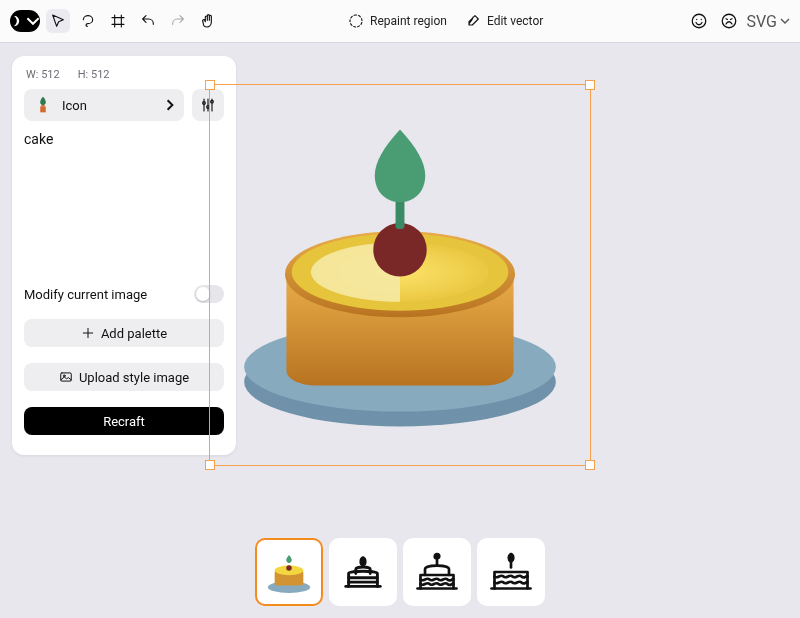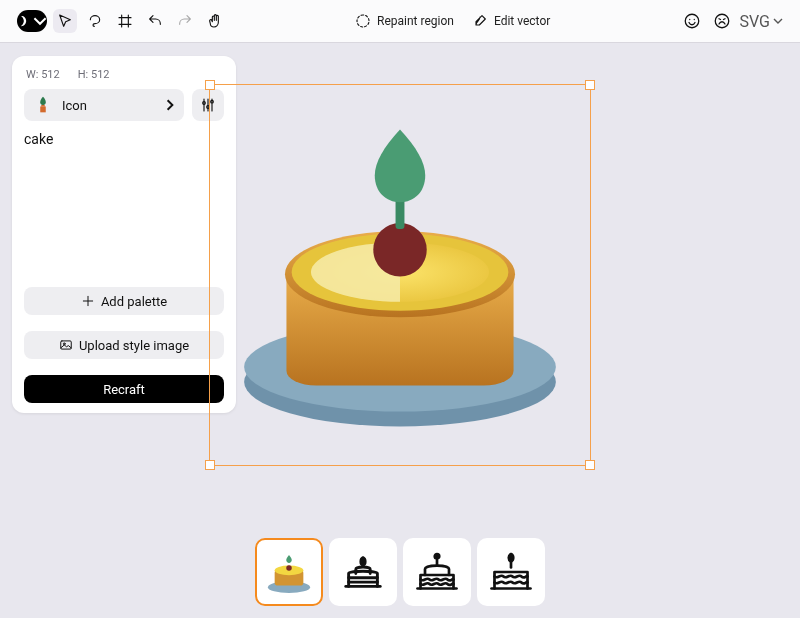--- a/index.html
+++ b/index.html
@@ -8,33 +8,33 @@
     --border:#d9d7de;
     --text:#111;
     --muted:#6e6e78;
     --accent:#f58a1d;
     --pill:#eceaf1;
     --btn-grey:#eeeef1;
     --black:#000;
   }
   html,body{margin:0;padding:0;width:800px;height:618px;font-family:-apple-system,Segoe UI,Roboto,Helvetica,Arial,sans-serif;color:var(--text);background:var(--bg);}
   
-  .topbar{height:42px;background:#fbfbfc;border-bottom:1px solid var(--border);display:flex;padding:0 17px;gap:8px}
+  .topbar{height:42px;background:#fbfbfc;border-bottom:1px solid var(--border);display:flex;padding:0 10px;gap:8px}
   .logo{width:30px;height:22px;background:var(--black);border-radius:11px;display:flex;align-items:center;justify-content:center;gap:1px}
   .logo svg{width:14px;height:14px}
   .logo-caret{width:8px;height:8px}
   .tb-btn{width:24px;height:24px;display:flex;align-items:center;justify-content:center;border-radius:6px;background:transparent}
   .tb-btn.active{background:var(--pill)}
   .tb-group{display:flex;gap:6px;align-items:center}
   .top-center{display:flex;gap:18px;align-items:center;margin-left:120px}
   .top-center .lbl-btn{display:flex;align-items:center;gap:6px;font-size:12px;color:#222}
   .spacer{flex:1}
   .fmt{font-size:16px;color:#555;display:flex;align-items:center;gap:3px}
   
-  .panel{position:absolute;left:12px;top:56px;width:200px;background:var(--panel);border-radius:12px;box-shadow:0 1px 3px rgba(0,0,0,.08);padding:10px 12px 10px}
+  .panel{position:absolute;left:12px;top:56px;width:200px;background:var(--panel);border-radius:12px;box-shadow:0 1px 3px rgba(0,0,0,.08);padding:10px 12px 20px}
   .dims{display:flex;gap:18px;font-size:11px;color:var(--muted);padding:2px 2px 8px}
   .style-row{display:flex;align-items:center;gap:8px}
   .style-pill{flex:1;height:32px;background:var(--btn-grey);border-radius:8px;display:flex;align-items:center;gap:8px;padding:0 8px;font-size:13px}
   .style-pill .thumb{width:22px;height:22px;display:flex;align-items:center;justify-content:center}
   .style-pill .chev{margin-left:auto}
   .adj{width:32px;height:32px;background:var(--btn-grey);border-radius:8px;display:flex;align-items:center;justify-content:center}
   .prompt{margin-top:10px;font-size:14px;color:#111;min-height:140px}
   .mod-row{display:flex;align-items:center;justify-content:space-between;font-size:13px;margin-top:14px}
   .toggle{width:30px;height:18px;border-radius:9px;background:#e5e5ea;position:relative}
   .toggle::after{content:"";position:absolute;left:2px;top:2px;width:14px;height:14px;border-radius:50%;background:#fff;box-shadow:0 1px 2px rgba(0,0,0,.2)}
@@ -161,20 +161,24 @@
           <path class="icon-stroke" d="M6 3v18M12 3v18M18 3v18"></path>
           <circle cx="6" cy="9" r="2" fill="#fff" class="icon-stroke"></circle>
           <circle cx="12" cy="15" r="2" fill="#fff" class="icon-stroke"></circle>
           <circle cx="18" cy="7" r="2" fill="#fff" class="icon-stroke"></circle>
         </svg>
     </div>
   </div>
 
   <div class="prompt">cake</div>
 
+  <div class="mod-row">
+    <span>Modify current image</span>
+    <div class="toggle"></div>
+  </div>
 
   <div class="full-btn grey-btn">
     <svg width="14" height="14" viewBox="0 0 24 24">
         <path class="icon-stroke" d="M12 4v16M4 12h16"></path>
       </svg>
     <span>Add palette</span>
   </div>
   <div class="full-btn grey-btn">
     <svg width="14" height="14" viewBox="0 0 24 24">
         <rect class="icon-stroke" x="3" y="5" width="18" height="14" rx="2"></rect>

